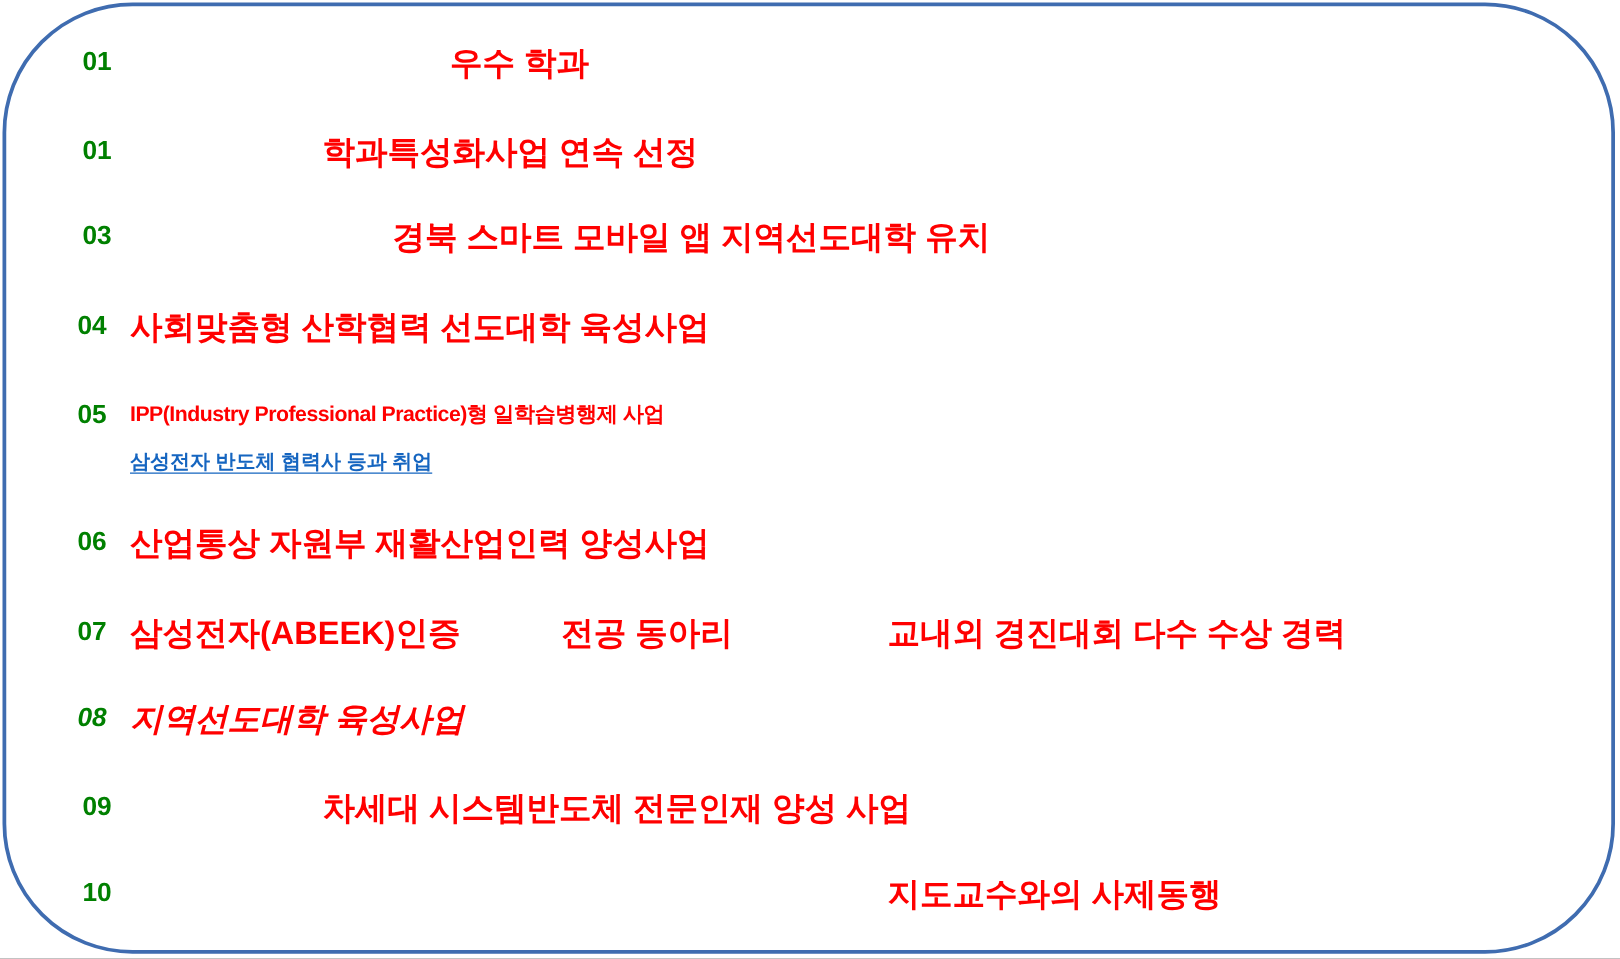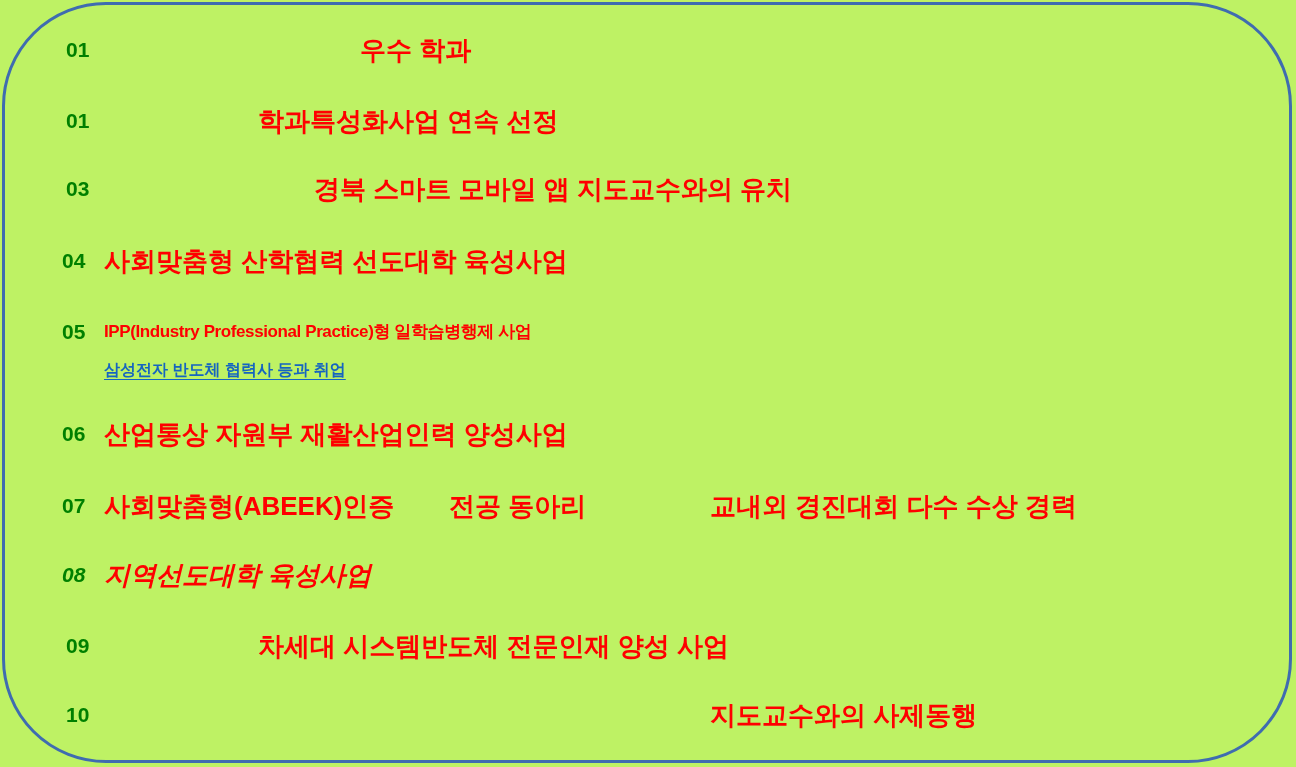--- a/index.html
+++ b/index.html
@@ -84,53 +84,53 @@
     line-height: 40px;
     text-decoration: underline;
     text-underline-offset: 4px;
     white-space: nowrap;
     cursor: pointer;
   }
 </style>
 </head>
 <body>
 
-<div id="slide-stage" style="background: #bef264;">
+<div id="slide-stage" style="background: #ffffff;">
 
   <div id="panel-frame" style="border: 3px solid rgb(63, 108, 176); border-radius: 104px;"></div>
 
   <div id="achievement-list">
       <div class="ach-row" style="top: 28px;">
         <span class="row-index" style="left: 66px; color: rgb(0, 128, 0);">01</span>
         <span class="row-seg" style="left: 360px; color: rgb(255, 0, 0);">우수 학과</span>
       </div>
       <div class="ach-row" style="top: 99px;">
         <span class="row-index" style="left: 66px; color: rgb(0, 128, 0);">01</span>
         <span class="row-seg" style="left: 258px; color: rgb(255, 0, 0);">학과특성화사업 연속 선정</span>
       </div>
       <div class="ach-row" style="top: 167px;">
         <span class="row-index" style="left: 66px; color: rgb(0, 128, 0);">03</span>
-        <span class="row-seg" style="left: 314px; color: rgb(255, 0, 0);">경북 스마트 모바일 앱 지도교수와의 유치</span>
+        <span class="row-seg" style="left: 314px; color: rgb(255, 0, 0);">경북 스마트 모바일 앱 지역선도대학 유치</span>
       </div>
       <div class="ach-row" style="top: 239px;">
         <span class="row-index" style="left: 62px; color: rgb(0, 128, 0);">04</span>
         <span class="row-seg" style="left: 104px; color: rgb(255, 0, 0);">사회맞춤형 산학협력 선도대학 육성사업</span>
       </div>
       <div class="ach-row" style="top: 310px;">
         <span class="row-index" style="left: 62px; color: rgb(0, 128, 0);">05</span>
         <span class="row-seg latin-dense" style="left: 104px; color: rgb(255, 0, 0);">IPP(Industry Professional Practice)형 일학습병행제 사업</span>
       </div>
       <span class="sub-link" style="left: 104px; top: 350px; color: rgb(21, 101, 192);">삼성전자 반도체 협력사 등과 취업</span>
       <div class="ach-row" style="top: 412px;">
         <span class="row-index" style="left: 62px; color: rgb(0, 128, 0);">06</span>
         <span class="row-seg" style="left: 104px; color: rgb(255, 0, 0);">산업통상 자원부 재활산업인력 양성사업</span>
       </div>
       <div class="ach-row" style="top: 484px;">
         <span class="row-index" style="left: 62px; color: rgb(0, 128, 0);">07</span>
-        <span class="row-seg" style="left: 104px; color: rgb(255, 0, 0);">사회맞춤형(ABEEK)인증</span>
+        <span class="row-seg" style="left: 104px; color: rgb(255, 0, 0);">삼성전자(ABEEK)인증</span>
         <span class="row-seg" style="left: 449px; color: rgb(255, 0, 0);">전공 동아리</span>
         <span class="row-seg" style="left: 710px; color: rgb(255, 0, 0);">교내외 경진대회 다수 수상 경력</span>
       </div>
       <div class="ach-row" style="top: 553px; font-style: italic;">
         <span class="row-index" style="left: 62px; color: rgb(0, 128, 0);">08</span>
         <span class="row-seg" style="left: 104px; color: rgb(255, 0, 0);">지역선도대학 육성사업</span>
       </div>
       <div class="ach-row" style="top: 624px;">
         <span class="row-index" style="left: 66px; color: rgb(0, 128, 0);">09</span>
         <span class="row-seg" style="left: 258px; color: rgb(255, 0, 0);">차세대 시스템반도체 전문인재 양성 사업</span>

